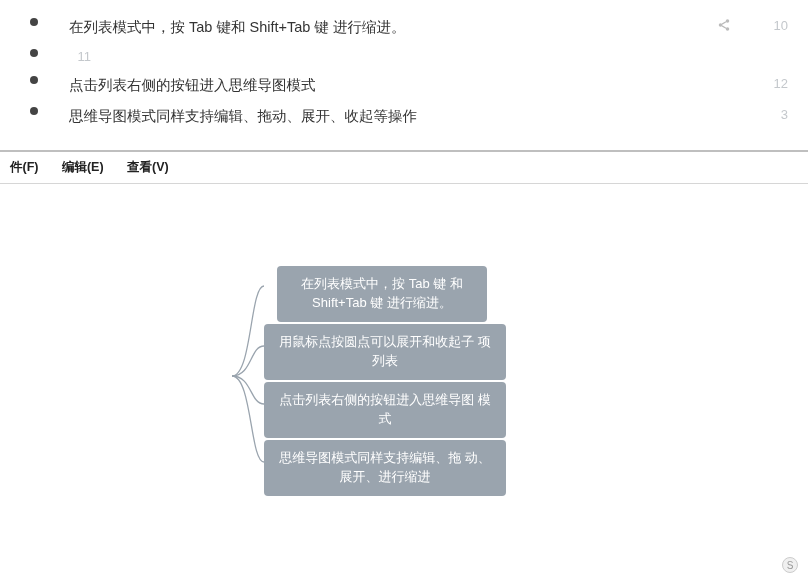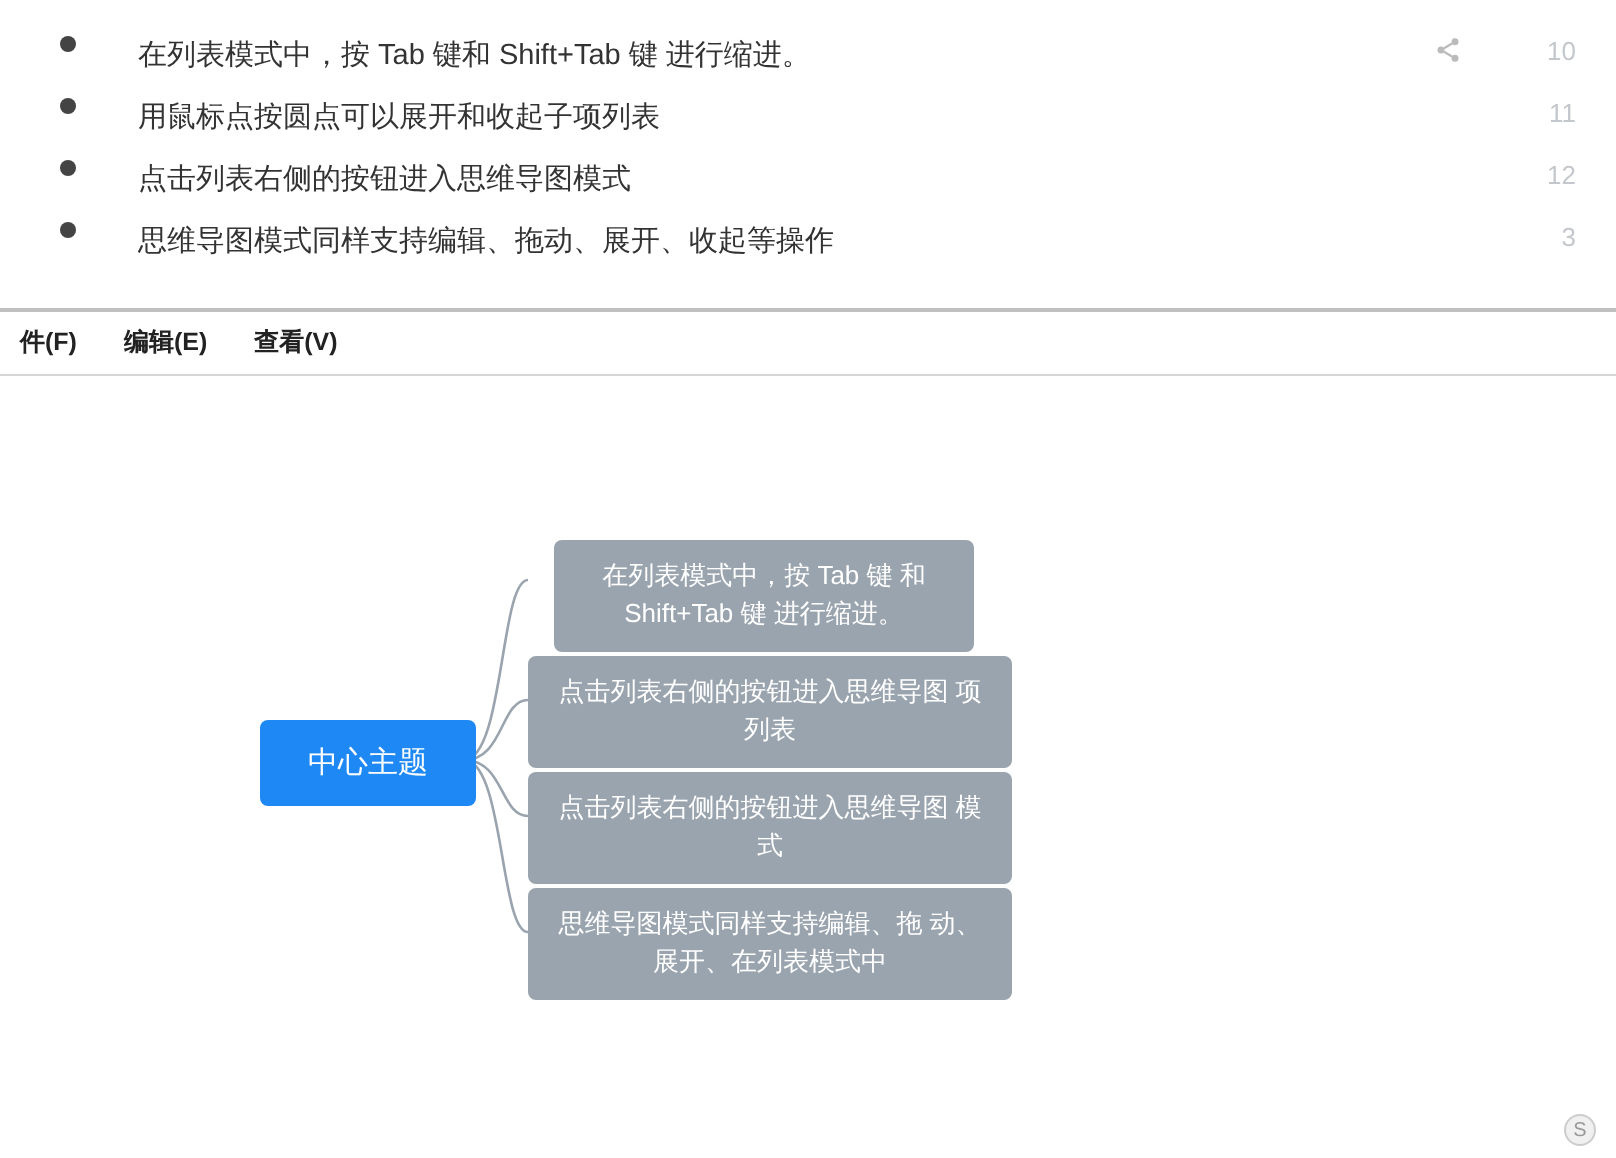--- a/index.html
+++ b/index.html
@@ -127,21 +127,20 @@
           <circle cx="18" cy="5" r="3"></circle>
           <circle cx="6" cy="12" r="3"></circle>
           <circle cx="18" cy="19" r="3"></circle>
           <path d="M8.6 13.5l6.8 4M15.4 6.5l-6.8 4" stroke="#bbb" stroke-width="2"></path>
         </svg>
     </span>
     <span class="line-num">10</span>
   </div>
   <div class="list-row">
     <span class="bullet"></span>
-    <span class="list-text">用鼠标点按圆点可以展开和收起子项列表</span>
     <span class="line-num">11</span>
   </div>
   <div class="list-row">
     <span class="bullet"></span>
     <span class="list-text">点击列表右侧的按钮进入思维导图模式</span>
     <span class="line-num">12</span>
   </div>
   <div class="list-row">
     <span class="bullet"></span>
     <span class="list-text">思维导图模式同样支持编辑、拖动、展开、收起等操作</span>
@@ -157,26 +156,25 @@
   <span class="menu-item">查看(V)</span>
 </div>
 
 <div class="mindmap">
   <svg class="links">
     <path d="M232 192 C252 192 250 102 264 102" stroke="#9aa4ae" stroke-width="1.3" fill="none"></path>
     <path d="M232 192 C252 192 250 162 264 162" stroke="#9aa4ae" stroke-width="1.3" fill="none"></path>
     <path d="M232 192 C252 192 250 220 264 220" stroke="#9aa4ae" stroke-width="1.3" fill="none"></path>
     <path d="M232 192 C252 192 250 278 264 278" stroke="#9aa4ae" stroke-width="1.3" fill="none"></path>
   </svg>
-  <div class="center-node">中心主题</div>
   <div class="child-node c1">在列表模式中，按 Tab 键
 和 Shift+Tab 键 进行缩进。</div>
-  <div class="child-node c2">点击列表右侧的按钮进入思维导图
+  <div class="child-node c2">用鼠标点按圆点可以展开和收起子
 项列表</div>
   <div class="child-node c3">点击列表右侧的按钮进入思维导图
 模式</div>
   <div class="child-node c4">思维导图模式同样支持编辑、拖
-动、展开、在列表模式中</div>
+动、展开、进行缩进</div>
 </div>
 
 <div class="watermark">
   <span class="wm-icon">S</span>
 </div>
 
 </body></html>

